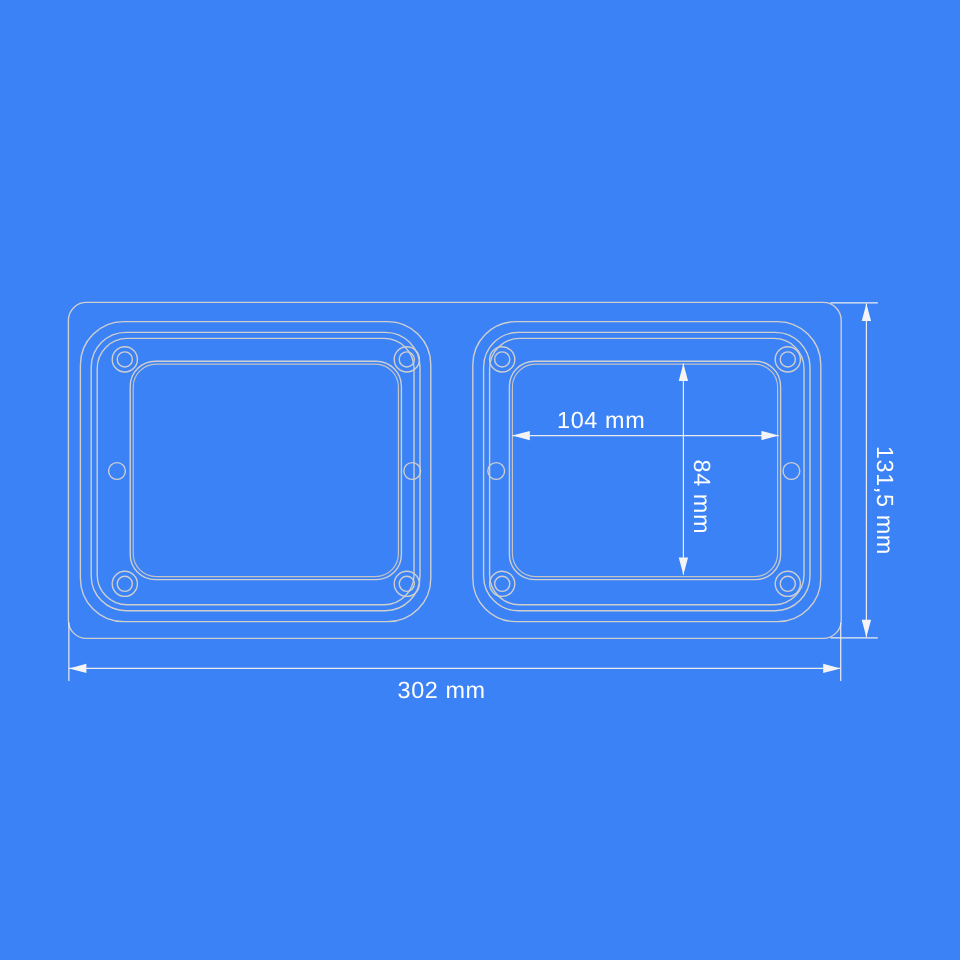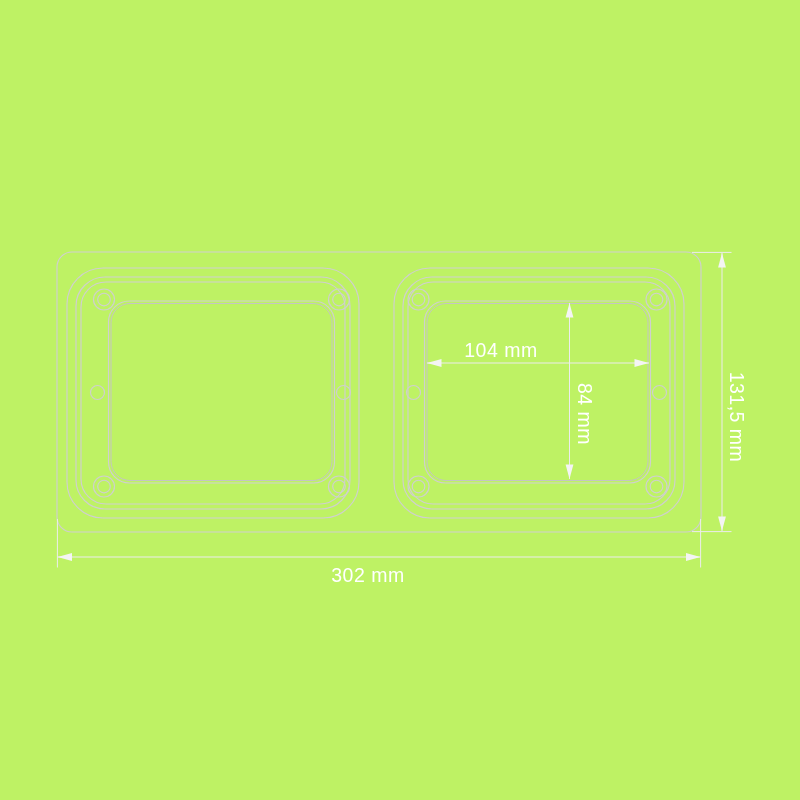--- a/index.html
+++ b/index.html
@@ -8,21 +8,21 @@
     width: 800px;
     height: 800px;
     background: #000000;
     overflow: hidden;
     font-family: "Liberation Sans", sans-serif;
   }
   .stage {
     position: relative;
     width: 800px;
     height: 800px;
-    background: #bef264;
+    background: #3b82f6;
   }
   svg { display: block; }
   .geo {
     fill: none;
     stroke: #cfcfcf;
     stroke-width: 1.15;
   }
   .geo-thin {
     fill: none;
     stroke: #c4c4c4;

